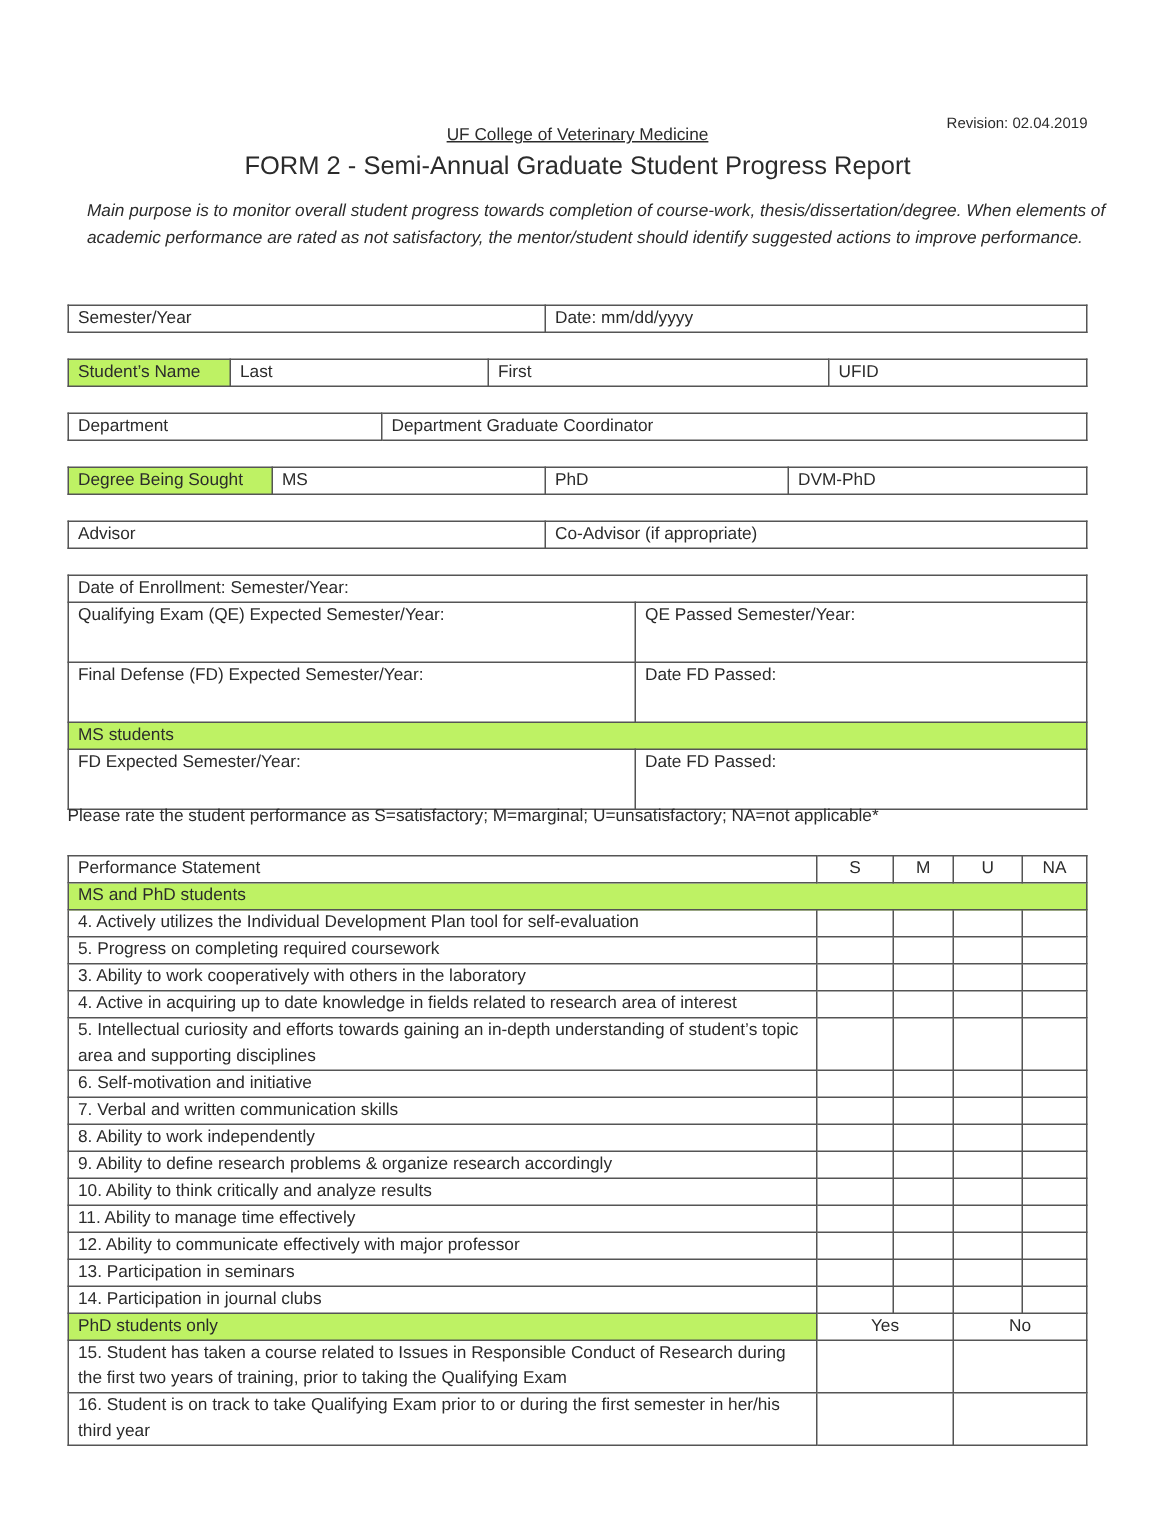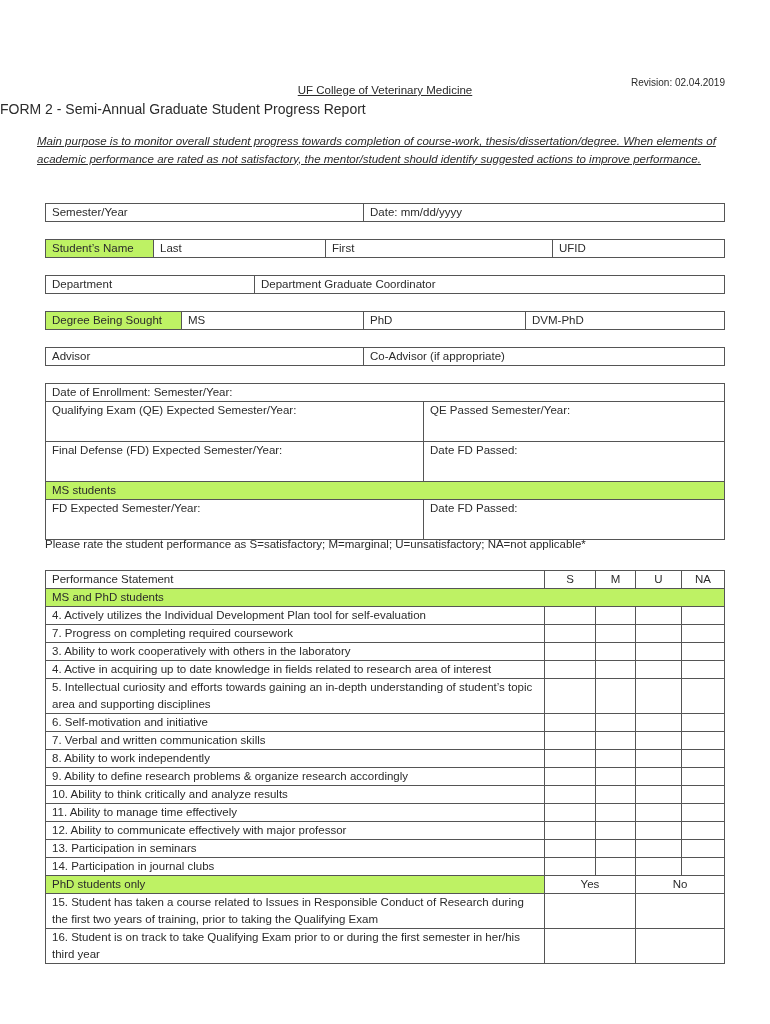--- a/index.html
+++ b/index.html
@@ -4,22 +4,22 @@
   <style>
     * { box-sizing: border-box; margin: 0; padding: 0; }
     body {
       width: 770px; height: 1024px; background: #ffffff; position: relative;
       font-family: "Liberation Sans", sans-serif; color: #2b2b2b; font-size: 11.5px;
       overflow: hidden;
     }
     .abs { position: absolute; }
     .revision { right: 45px; top: 49px; font-size: 10px; margin-top: 28px; }
     .title1 { left: 0; width: 770px; top: 84px; text-align: center; font-size: 11.5px; text-decoration: underline; }
-    .title2 { left: 0; width: 770px; top: 101px; text-align: left; font-size: 14px; }
-    .purpose { left: 37px; width: 690px; top: 133px; font-style: italic; font-size: 11.5px; line-height: 17.5px; text-decoration: underline; }
+    .title2 { left: 0; width: 770px; top: 101px; text-align: center; font-size: 17px; }
+    .purpose { left: 58px; width: 690px; top: 133px; font-style: italic; font-size: 11.5px; line-height: 17.5px; }
     table { border-collapse: collapse; position: absolute; left: 45px; width: 680px; table-layout: fixed; }
     td { border: 1px solid #555; padding: 0 6px; font-size: 11.5px; height: 18px; vertical-align: top; line-height: 17px; }
     .shade { background: #bef264; }
     .tall td { height: 40px; }
     .center { text-align: center; }
     .instruction { left: 45px; top: 538px; font-size: 11.5px; }
   </style>
 </head>
 <body>
 
@@ -152,21 +152,21 @@
   </tbody>
     <tbody id="stmt-body">
       <tr>
         <td>4. Actively utilizes the Individual Development Plan tool for self-evaluation</td>
         <td></td>
         <td></td>
         <td></td>
         <td></td>
       </tr>
       <tr>
-        <td>7. Progress on completing required coursework</td>
+        <td>5. Progress on completing required coursework</td>
         <td></td>
         <td></td>
         <td></td>
         <td></td>
       </tr>
       <tr>
         <td>3. Ability to work cooperatively with others in the laboratory</td>
         <td></td>
         <td></td>
         <td></td>

